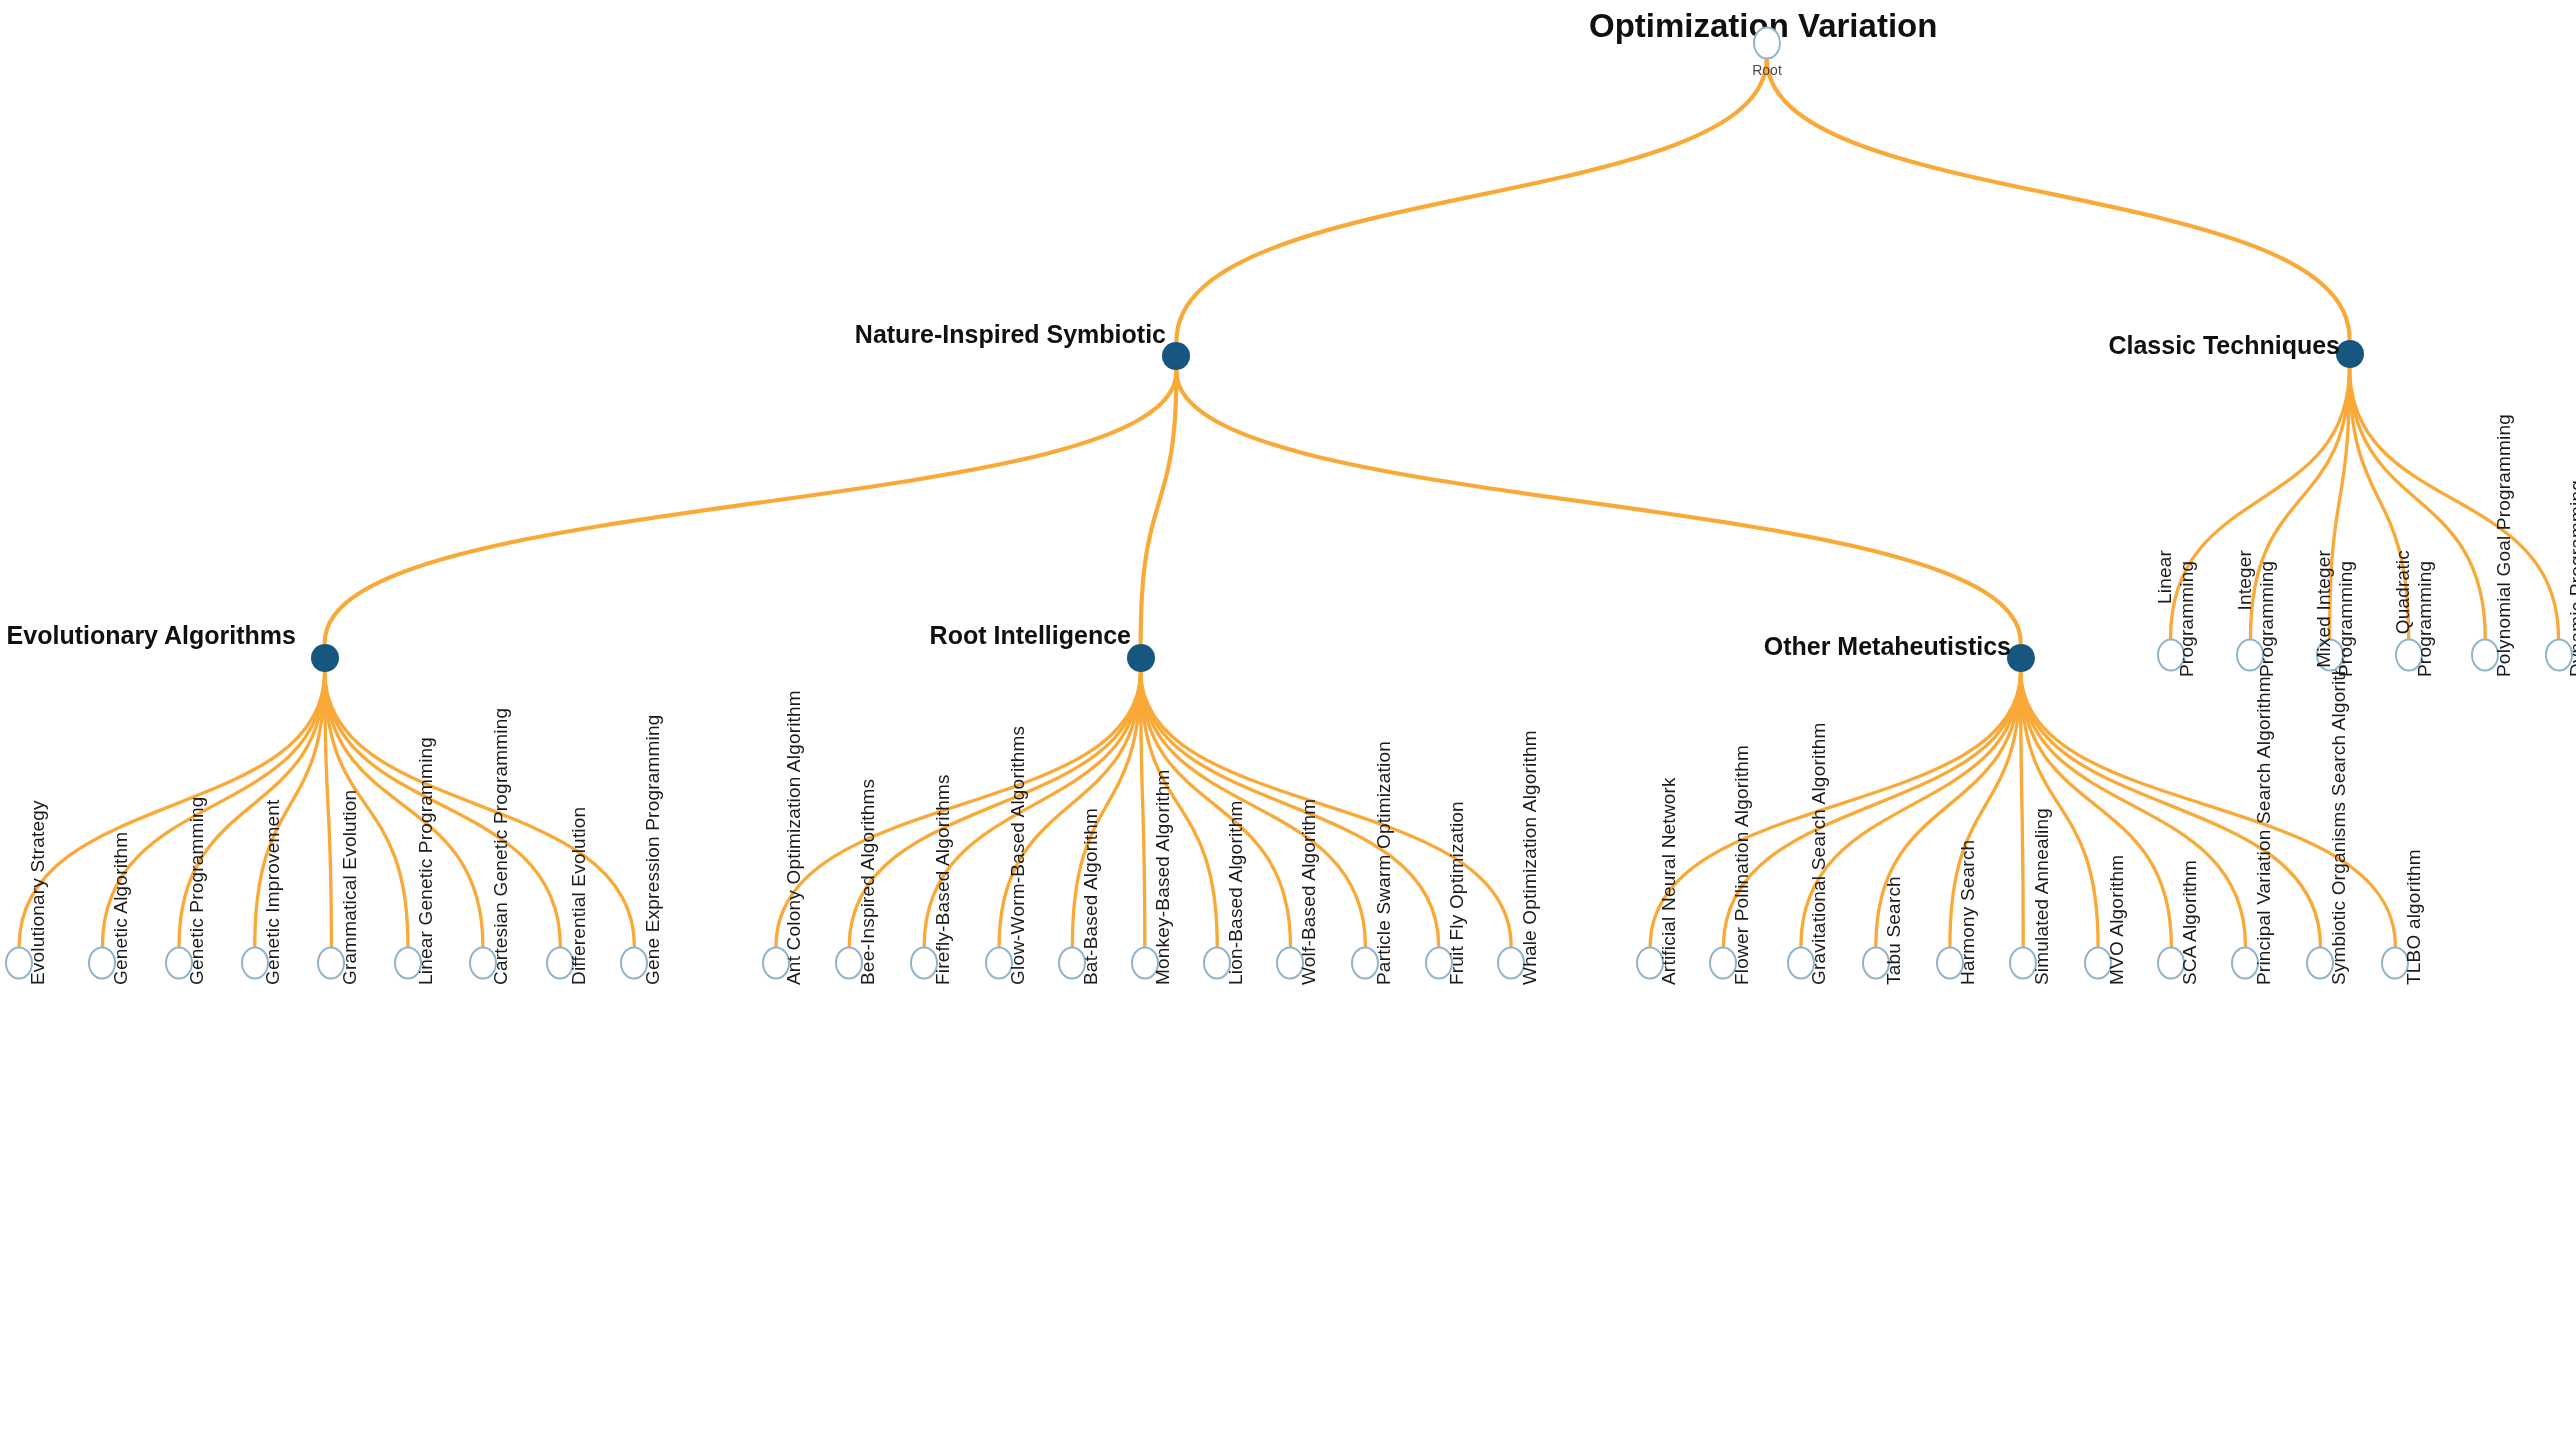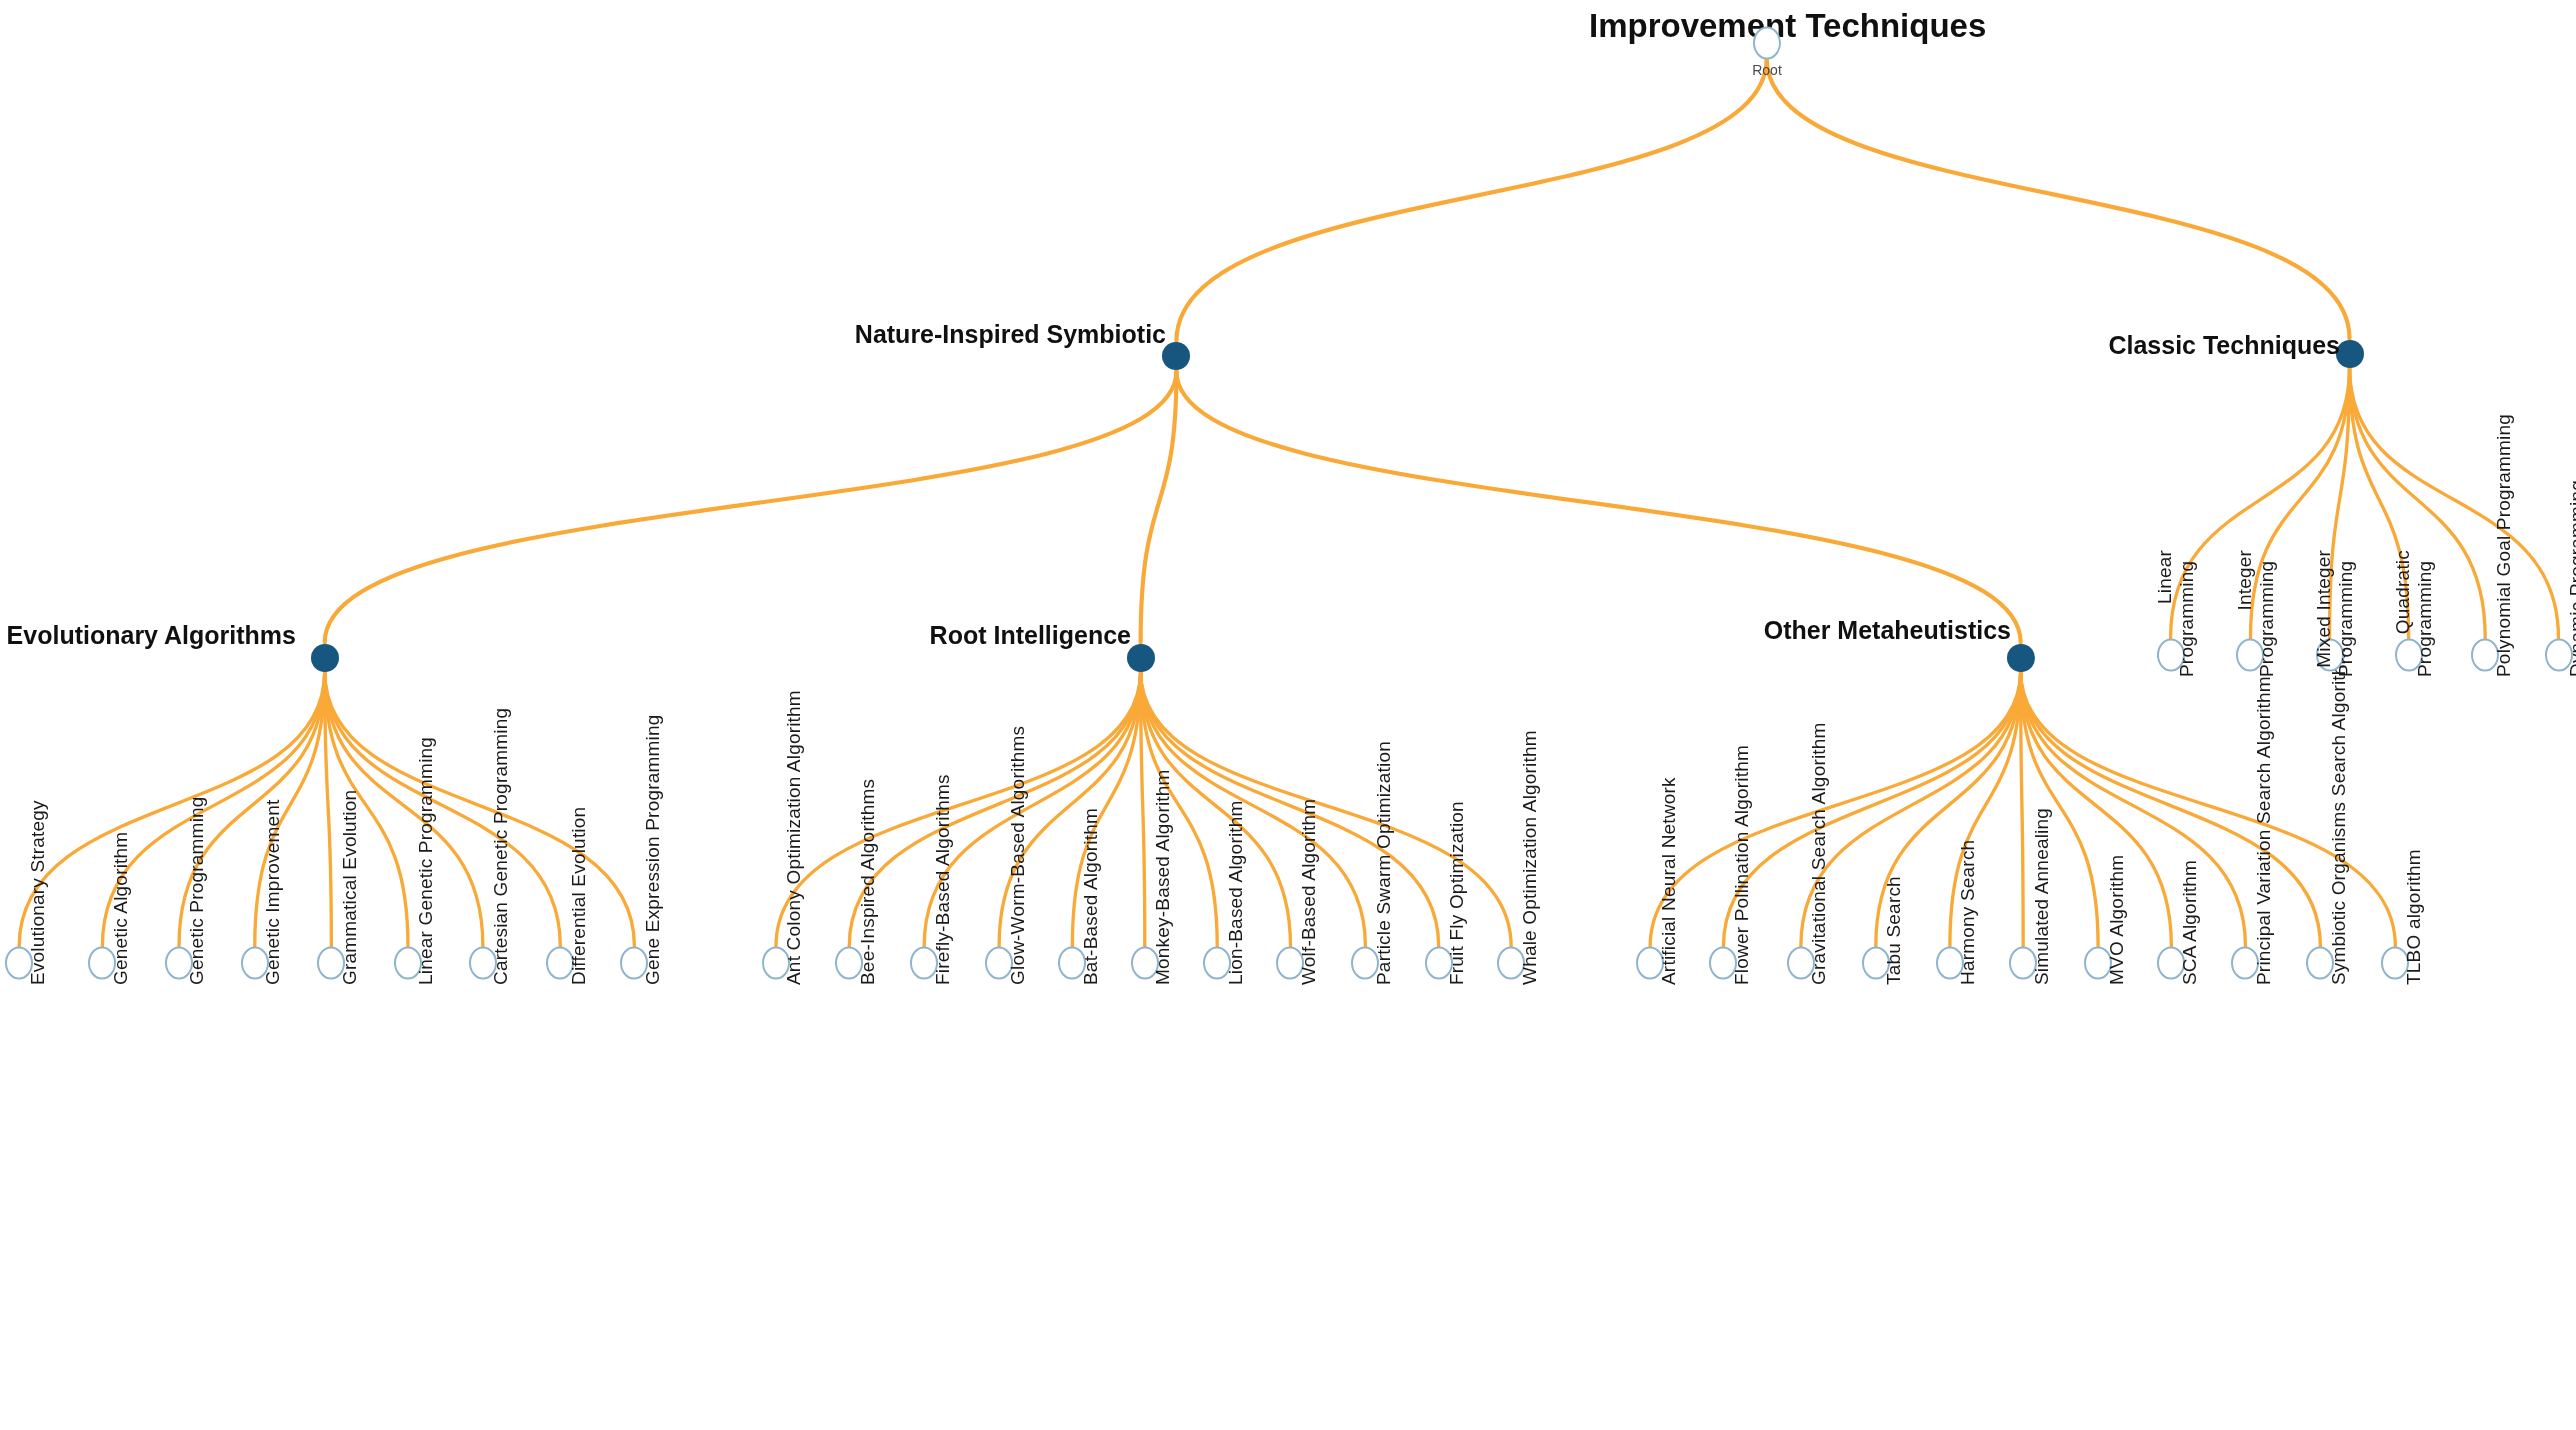--- a/index.html
+++ b/index.html
@@ -69,35 +69,35 @@
       <path d="M 2427 806 C 2427 988.05, 2787 945.02, 2787 1137" fill="none" stroke="#f9a937" stroke-width="4" stroke-linecap="round"></path>
       <path d="M 2427 806 C 2427 988.05, 2877 945.02, 2877 1137" fill="none" stroke="#f9a937" stroke-width="4" stroke-linecap="round"></path>
       <path d="M 2822 441 C 2822 620.3, 2607 577.92, 2607 767" fill="none" stroke="#f9a937" stroke-width="4" stroke-linecap="round"></path>
       <path d="M 2822 441 C 2822 620.3, 2703 577.92, 2703 767" fill="none" stroke="#f9a937" stroke-width="4" stroke-linecap="round"></path>
       <path d="M 2822 441 C 2822 620.3, 2798 577.92, 2798 767" fill="none" stroke="#f9a937" stroke-width="4" stroke-linecap="round"></path>
       <path d="M 2822 441 C 2822 620.3, 2893 577.92, 2893 767" fill="none" stroke="#f9a937" stroke-width="4" stroke-linecap="round"></path>
       <path d="M 2822 441 C 2822 620.3, 2985 577.92, 2985 767" fill="none" stroke="#f9a937" stroke-width="4" stroke-linecap="round"></path>
       <path d="M 2822 441 C 2822 620.3, 3073 577.92, 3073 767" fill="none" stroke="#f9a937" stroke-width="4" stroke-linecap="round"></path>
     </svg>
 
-  <div class="title" id="page-title">Improvement Techniques</div>
+  <div class="title" id="page-title">Optimization Variation</div>
 
   <div id="nodes-layer">
       <div class="node node-hollow" style="left: 1767px; top: 43px;"></div>
       <div class="root-label" style="left: 1767px; top: 62px;">Root</div>
       <div class="node node-filled" style="left: 1176px; top: 356px;"></div>
       <div class="branch-label" style="left: 1166px; top: 320px;">Nature-Inspired Symbiotic</div>
       <div class="node node-filled" style="left: 2350px; top: 354px;"></div>
       <div class="branch-label" style="left: 2340px; top: 331px;">Classic Techniques</div>
       <div class="node node-filled" style="left: 325px; top: 658px;"></div>
       <div class="branch-label" style="left: 296px; top: 621px;">Evolutionary Algorithms</div>
       <div class="node node-filled" style="left: 1141px; top: 658px;"></div>
       <div class="branch-label" style="left: 1131px; top: 621px;">Root Intelligence</div>
       <div class="node node-filled" style="left: 2021px; top: 658px;"></div>
-      <div class="branch-label" style="left: 2011px; top: 616px;">Other Metaheutistics</div>
+      <div class="branch-label" style="left: 2011px; top: 632px;">Other Metaheutistics</div>
       <div class="node node-hollow" style="left: 19px; top: 963px;"></div>
       <div class="leaf-label" style="left: 27px; top: 985px;">Evolutionary Strategy</div>
       <div class="node node-hollow" style="left: 102px; top: 963px;"></div>
       <div class="leaf-label" style="left: 110px; top: 985px;">Genetic Algorithm</div>
       <div class="node node-hollow" style="left: 179px; top: 963px;"></div>
       <div class="leaf-label" style="left: 186px; top: 985px;">Genetic Programming</div>
       <div class="node node-hollow" style="left: 255px; top: 963px;"></div>
       <div class="leaf-label" style="left: 262px; top: 985px;">Genetic Improvement</div>
       <div class="node node-hollow" style="left: 331px; top: 963px;"></div>
       <div class="leaf-label" style="left: 339px; top: 985px;">Grammatical Evolution</div>

